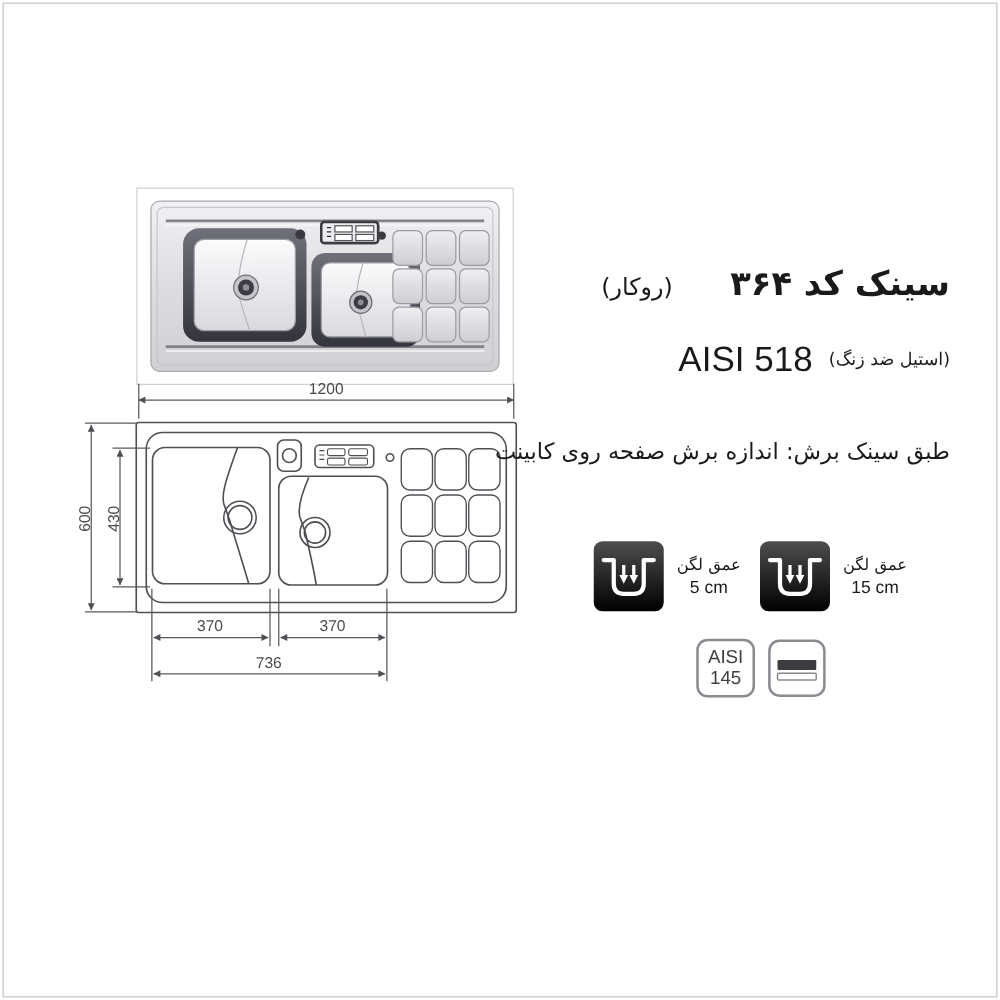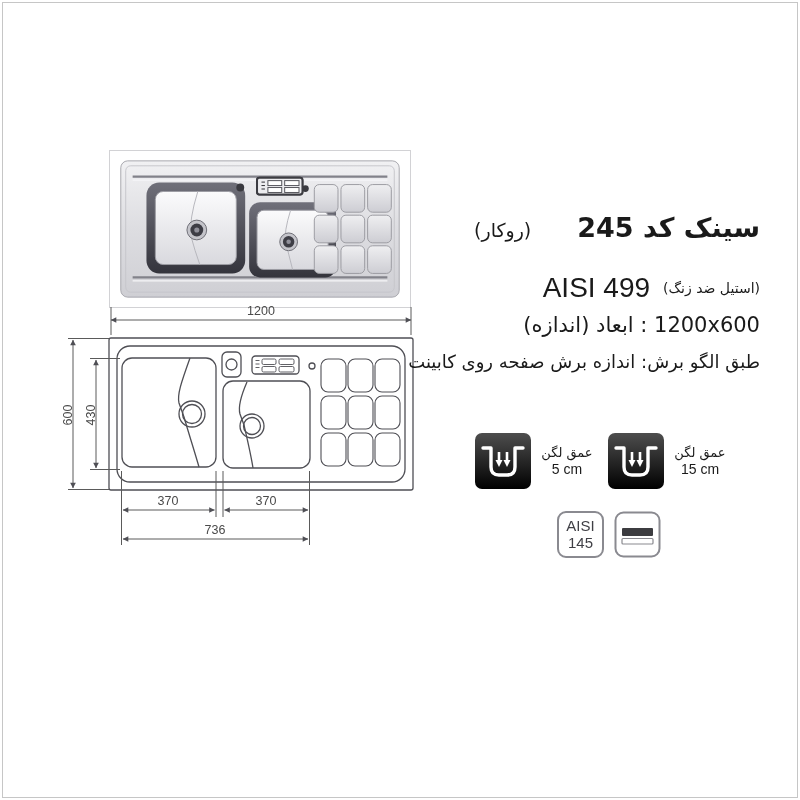--- a/index.html
+++ b/index.html
@@ -183,31 +183,30 @@
     </g>
     <text class="dim-text" x="211" y="20" text-anchor="middle">1200</text>
     <text class="dim-text" x="22" y="120" text-anchor="middle" transform="rotate(-90 22 120)">600</text>
     <text class="dim-text" x="45" y="120" text-anchor="middle" transform="rotate(-90 45 120)">430</text>
     <text class="dim-text" x="118" y="210" text-anchor="middle">370</text>
     <text class="dim-text" x="216" y="210" text-anchor="middle">370</text>
     <text class="dim-text" x="165" y="239" text-anchor="middle">736</text>
   </svg>
 
   <div class="info-line title-row">
-    <span class="title-main">سینک کد 245</span>
+    <span class="title-main">سینک کد ۳۶۴</span>
     <span class="title-note">(روکار)</span>
   </div>
 
   <div class="info-line steel-row">
     <span class="steel-note">(استیل ضد زنگ)</span>
-    <span class="steel-grade">AISI 499</span>
-  </div>
-
-  <div class="info-line size-row">1200x600 : ابعاد (اندازه)</div>
-  <div class="info-line cut-row">طبق الگو برش: اندازه برش صفحه روی کابینت</div>
+    <span class="steel-grade">AISI 518</span>
+  </div>
+
+  <div class="info-line cut-row">طبق سینک برش: اندازه برش صفحه روی کابینت</div>
 
   <div class="depth-row">
     <div class="depth-item">
       <svg width="58" height="58" viewBox="0 0 58 58">
         <defs>
           <linearGradient id="gb1" x1="0" y1="0" x2="0" y2="1">
             <stop offset="0" stop-color="#4e4e4e"></stop>
               <stop offset="1" stop-color="#000000"></stop>
           </linearGradient>
         </defs>

